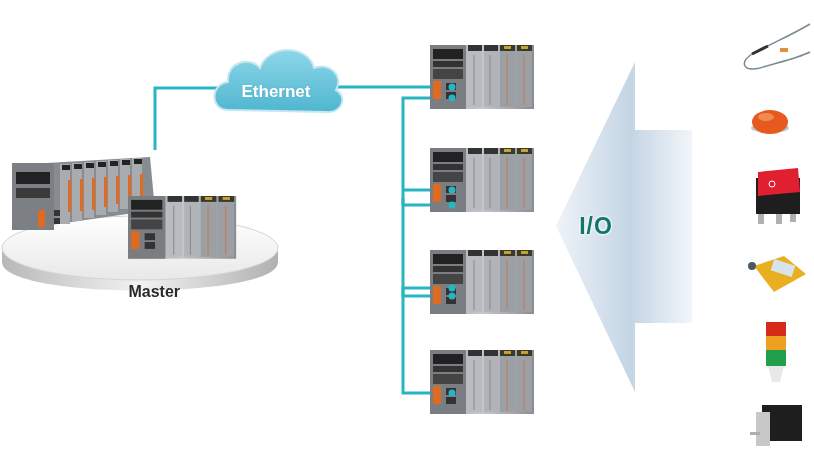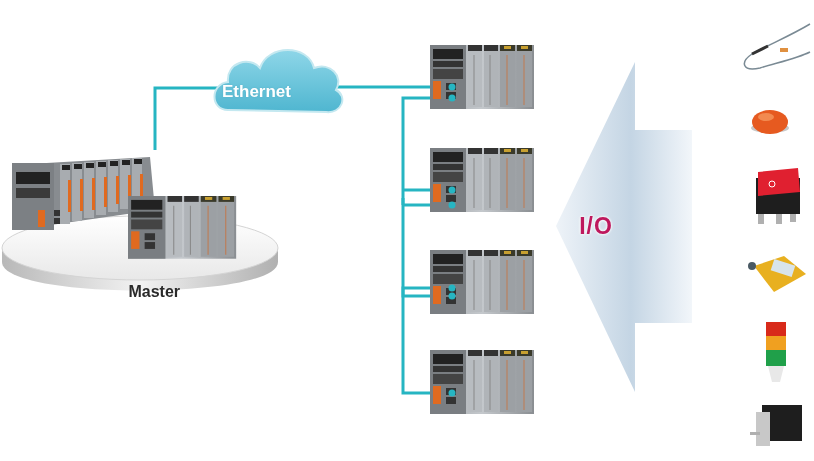--- a/index.html
+++ b/index.html
@@ -1,22 +1,22 @@
 <!DOCTYPE html>
 <html><head>
 <meta charset="utf-8">
 <style>
   html, body { margin: 0; padding: 0; background: #ffffff; }
   body { width: 814px; height: 461px; position: relative; overflow: hidden; font-family: "Liberation Sans", sans-serif; }
   .abs { position: absolute; }
   svg.full { position: absolute; left: 0; top: 0; width: 814px; height: 461px; }
 
   .master-label { left: 100px; top: 283px; width: 80px; text-align: right; font-weight: bold; font-size: 16px; color: #2a2a2a; }
-  .cloud-label { left: 222px; top: 82px; width: 108px; text-align: left; font-weight: bold; font-size: 17px; color: #ffffff; text-shadow: 0 0 2px #5aaec4; }
-  .io-label { left: 571px; top: 213px; width: 50px; text-align: center; font-weight: bold; font-size: 23px; color: #be185d; text-shadow: 0 0 3px #ffffff, 0 0 3px #ffffff; letter-spacing: 1px; }
+  .cloud-label { left: 222px; top: 82px; width: 108px; text-align: center; font-weight: bold; font-size: 17px; color: #ffffff; text-shadow: 0 0 2px #5aaec4; }
+  .io-label { left: 571px; top: 213px; width: 50px; text-align: center; font-weight: bold; font-size: 23px; color: #0f766e; text-shadow: 0 0 3px #ffffff, 0 0 3px #ffffff; letter-spacing: 1px; }
 </style>
 </head>
 <body>
 
 <svg class="full" viewBox="0 0 814 461">
   <defs>
     <linearGradient id="arrowGrad" x1="0" y1="0" x2="1" y2="0">
       <stop offset="0" stop-color="#eef3f8"></stop>
       <stop offset="0.55" stop-color="#c4d5e4"></stop>
       <stop offset="1" stop-color="#f2f6fa"></stop>

